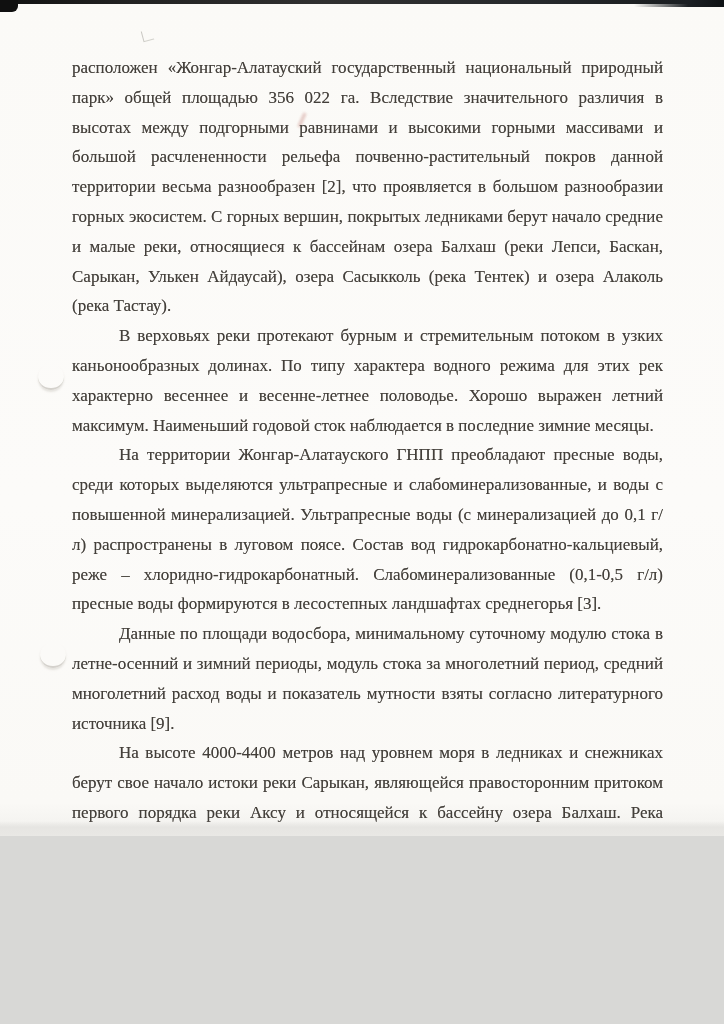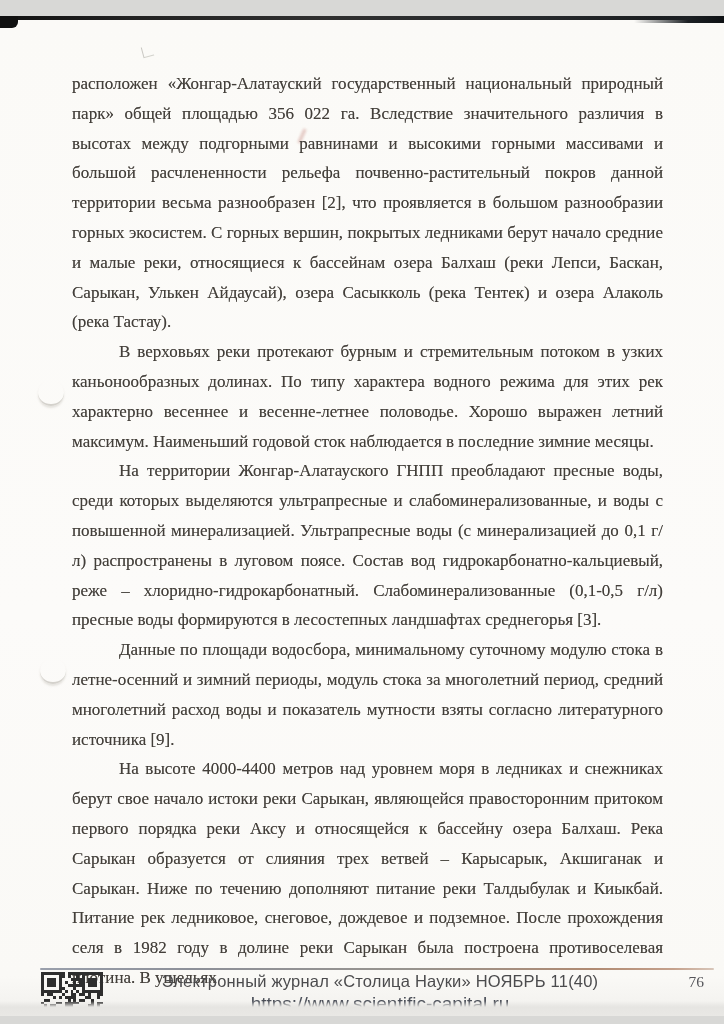--- a/index.html
+++ b/index.html
@@ -1,20 +1,20 @@
 <!DOCTYPE html>
 <html lang="ru"><head>
 <meta charset="utf-8">
 <title>Document</title>
 <style>
   html,body { margin:0; padding:0; background:#d8d8d6; }
   .scan {
     position:relative;
-    width:724px; height:1000px;
-    margin:16px auto;
+    width:724px; height:836px;
+    margin:0 auto;
     background:linear-gradient(180deg,#fbfaf7 0%,#fcfbf9 60%,#faf9f6 96%,#f1f0ed 100%);
     overflow:hidden;
     font-family:"Liberation Serif","DejaVu Serif",serif;
   }
 
   
   .top-edge { position:absolute; left:0; top:0; width:724px; height:4px;
     background:linear-gradient(90deg,#111 0%,#222 18%,#303030 45%,#26292c 75%,#141719 100%); }
   .top-corner-left { position:absolute; left:0; top:0; width:18px; height:12px;
     background:#101010; border-radius:0 0 6px 0; }

